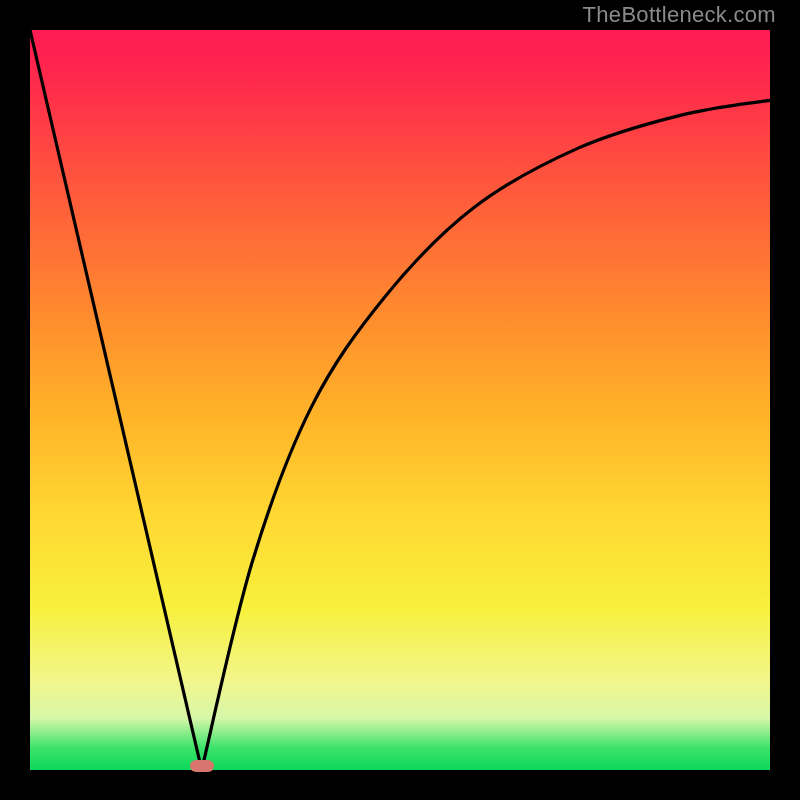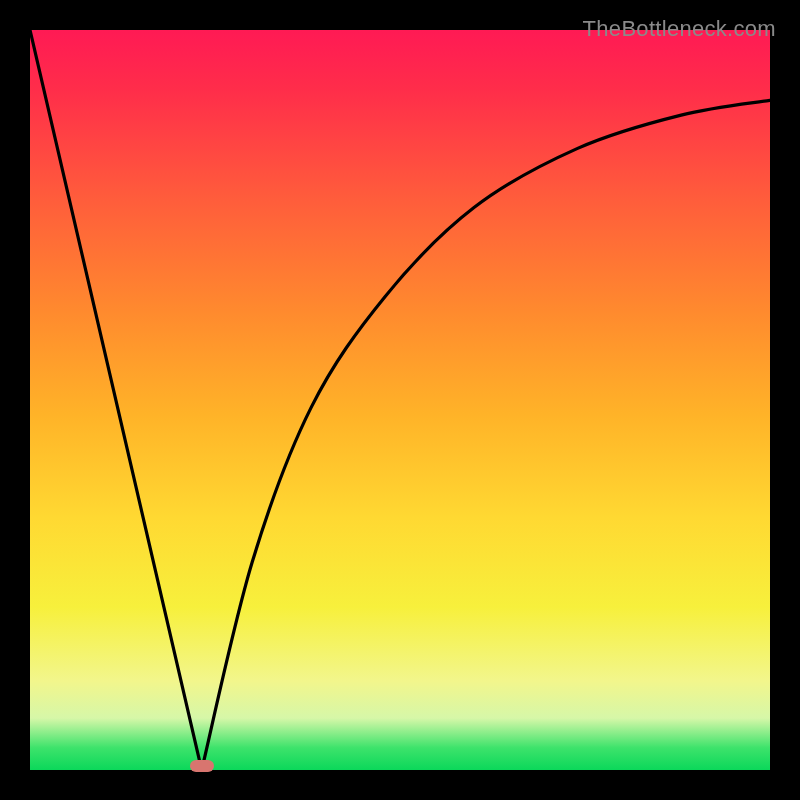--- a/index.html
+++ b/index.html
@@ -26,21 +26,21 @@
       #ffd932 66%,
       #f7f03c 78%,
       #f2f68c 88%,
       #d6f7a8 93%,
       #3de36b 97%,
       #0bd85a 100%
     );
   }
   .watermark {
     position: absolute;
-    top: 16px;
+    top: 2px;
     right: 24px;
     color: #8a8a8a;
     font-size: 22px;
     font-weight: 500;
     letter-spacing: 0.3px;
     user-select: none;
   }
   svg.curve {
     position: absolute;
     left: 0;

